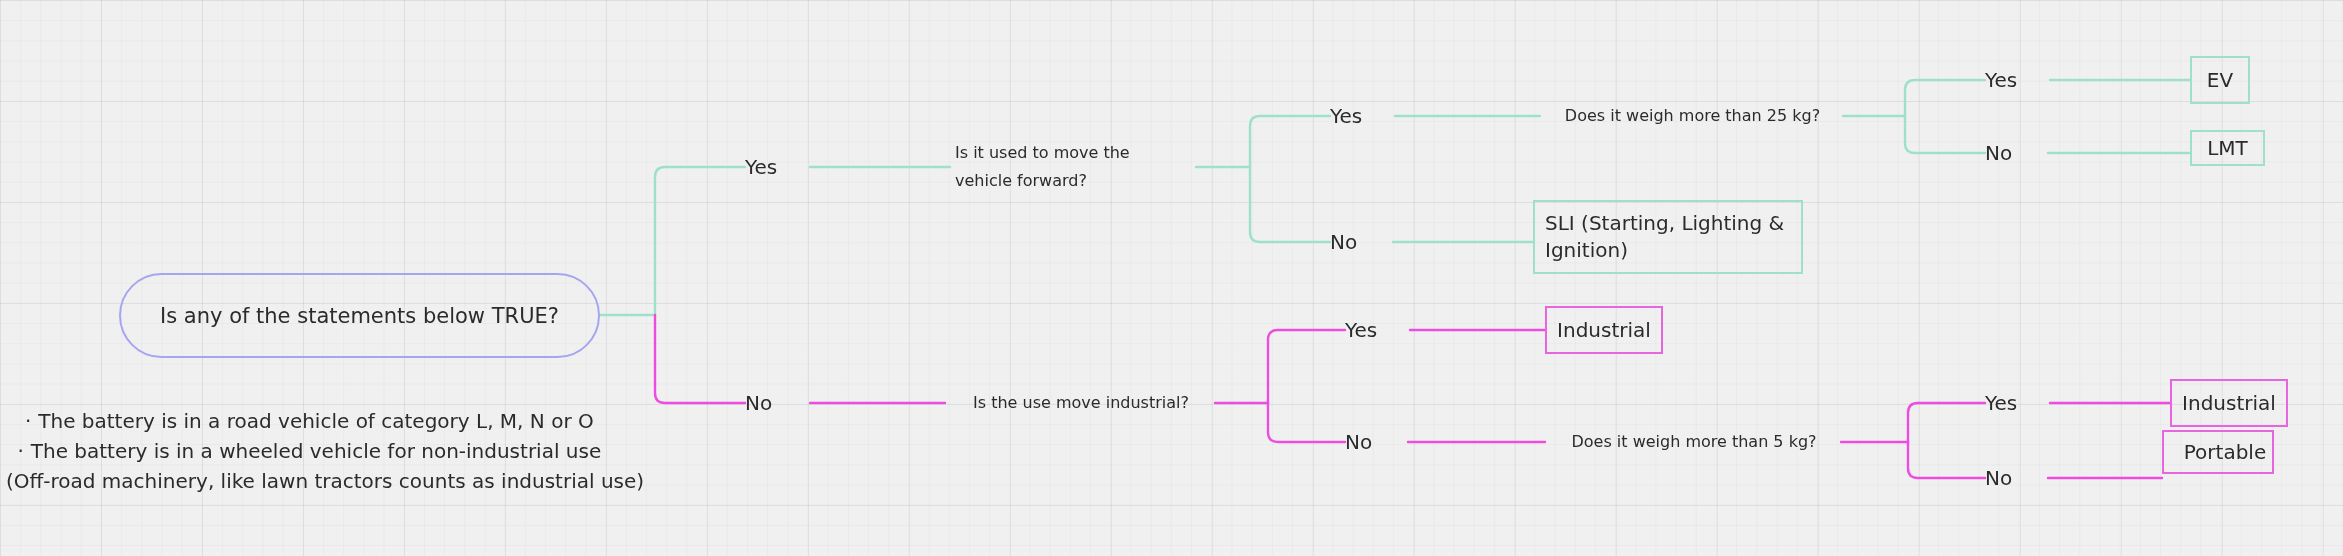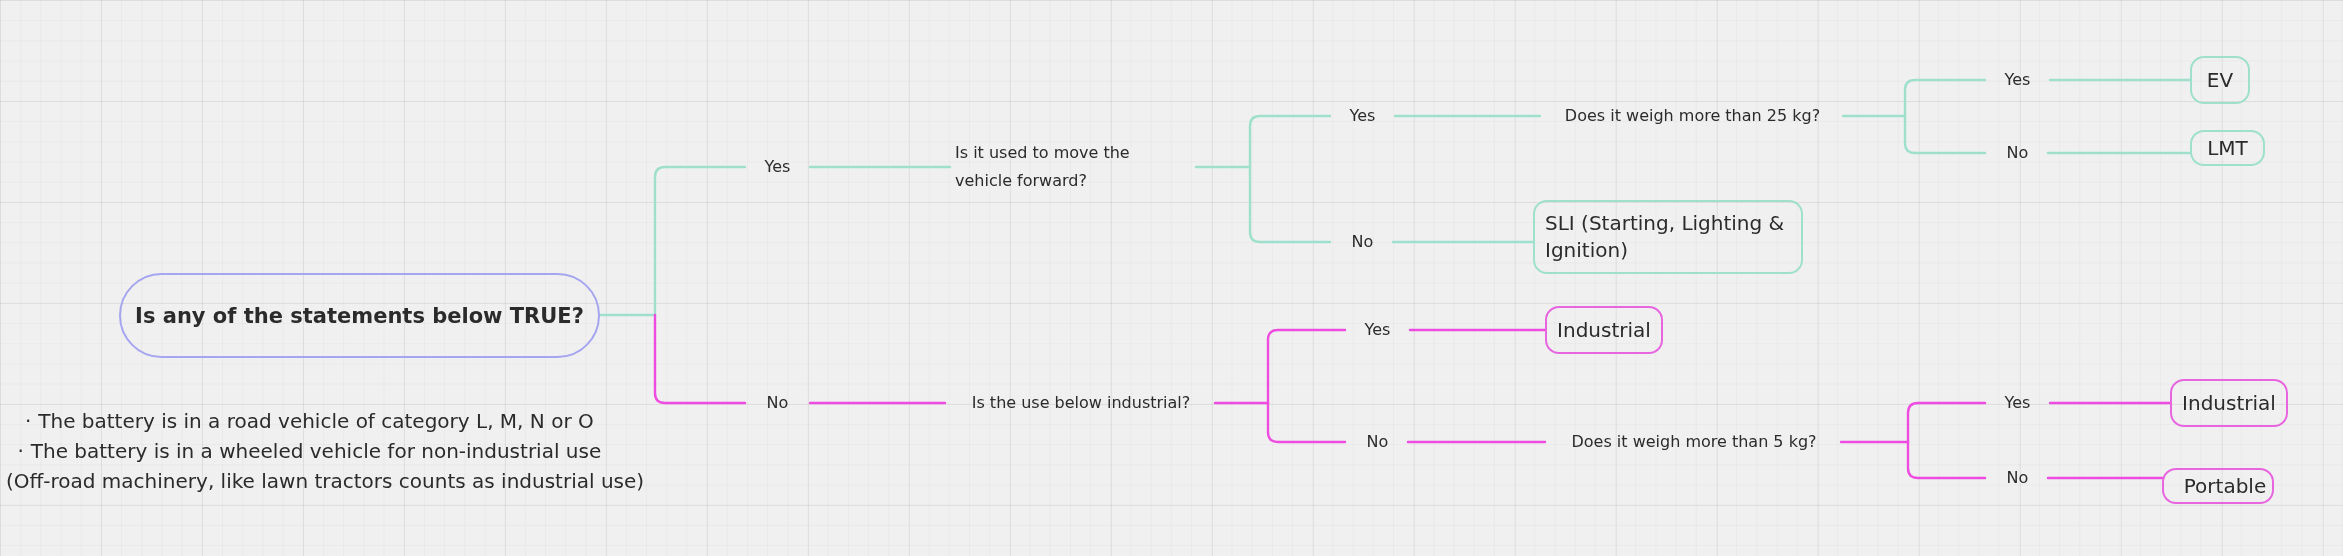--- a/index.html
+++ b/index.html
@@ -29,21 +29,20 @@
     height: 556px;
     pointer-events: none;
   }
   .node {
     position: absolute;
     box-sizing: border-box;
     display: flex;
     align-items: center;
     color: #2b2b2b;
     white-space: pre-line;
-    border-radius: 14px;
   }
   
   .plain {
     justify-content: flex-start;
     font-size: 16px;
     line-height: 28px;
     background: transparent;
     border: none;
   }
   .plain.center { justify-content: center; }
@@ -65,24 +64,24 @@
     border: 2px solid #a6a6f0;
     border-radius: 60px;
     background: transparent;
     font-size: 21px;
     justify-content: center;
     color: #2b2b2b;
   }
   
   .edge-label {
     position: absolute;
-    font-size: 16px;
-    color: #2b2b2b;
-    background: transparent;
-    text-align: center;
+    font-size: 20px;
+    color: #2b2b2b;
+    background: transparent;
+    text-align: left;
     line-height: 24px;
   }
   
   .note {
     position: absolute;
     font-size: 20px;
     line-height: 30px;
     color: #2b2b2b;
     text-align: center;
     white-space: nowrap;
@@ -140,21 +139,21 @@
       <path stroke="#ee4ce0" d="M 1408 442 H 1545"></path>
 
       <path stroke="#ee4ce0" d="M 1841 442 H 1908"></path>
       <path stroke="#ee4ce0" d="M 1908 442 V 413 Q 1908 403 1918 403 H 1985"></path>
       <path stroke="#ee4ce0" d="M 2050 403 H 2170"></path>
       <path stroke="#ee4ce0" d="M 1908 442 V 468 Q 1908 478 1918 478 H 1985"></path>
       <path stroke="#ee4ce0" d="M 2048 478 H 2162"></path>
     </g>
   </svg>
 
-  <div class="node pill" style="left:119px; top:273px; width:481px; height:85px;font-weight:bold;">
+  <div class="node pill" style="left:119px; top:273px; width:481px; height:85px;">
     <span>Is any of the statements below TRUE?</span>
   </div>
 
   <div class="note" style="left:6px; top:406px; width:600px;">
     <ul class="blist">
       <li>The battery is in a road vehicle of category L, M, N or O</li>
       <li>The battery is in a wheeled vehicle for non-industrial use</li>
     </ul>
     <div class="tail">(Off-road machinery, like lawn tractors counts as industrial use)</div>
   </div>
@@ -162,21 +161,21 @@
   <div class="node plain" style="left:955px; top:136px; width:245px; height:62px;">
     <span>Is it used to move the
 vehicle forward?</span>
   </div>
 
   <div class="node plain center" style="left:1540px; top:100px; width:305px; height:32px;">
     <span>Does it weigh more than 25 kg?</span>
   </div>
 
   <div class="node plain center" style="left:945px; top:387px; width:272px; height:32px;">
-    <span>Is the use below industrial?</span>
+    <span>Is the use move industrial?</span>
   </div>
 
   <div class="node plain center" style="left:1545px; top:426px; width:298px; height:32px;">
     <span>Does it weigh more than 5 kg?</span>
   </div>
 
   <div class="node boxed teal-box" style="left:2190px; top:56px; width:60px; height:48px;">
     <span>EV</span>
   </div>
 
@@ -190,21 +189,21 @@
   </div>
 
   <div class="node boxed pink-box" style="left:1545px; top:306px; width:118px; height:48px;">
     <span>Industrial</span>
   </div>
 
   <div class="node boxed pink-box" style="left:2170px; top:379px; width:118px; height:48px;">
     <span>Industrial</span>
   </div>
 
-  <div class="node boxed pink-box" style="left:2162px; top:468px; width:112px; height:36px;padding-left:24px;">
+  <div class="node boxed pink-box" style="left:2162px; top:430px; width:112px; height:44px;padding-left:24px;">
     <span>Portable</span>
   </div>
 
   <div class="edge-label" style="left:745px; top:155px; width:65px;">Yes</div>
   <div class="edge-label" style="left:745px; top:391px; width:65px;">No</div>
 
   <div class="edge-label" style="left:1330px; top:104px; width:65px;">Yes</div>
   <div class="edge-label" style="left:1330px; top:230px; width:65px;">No</div>
 
   <div class="edge-label" style="left:1985px; top:68px; width:65px;">Yes</div>

